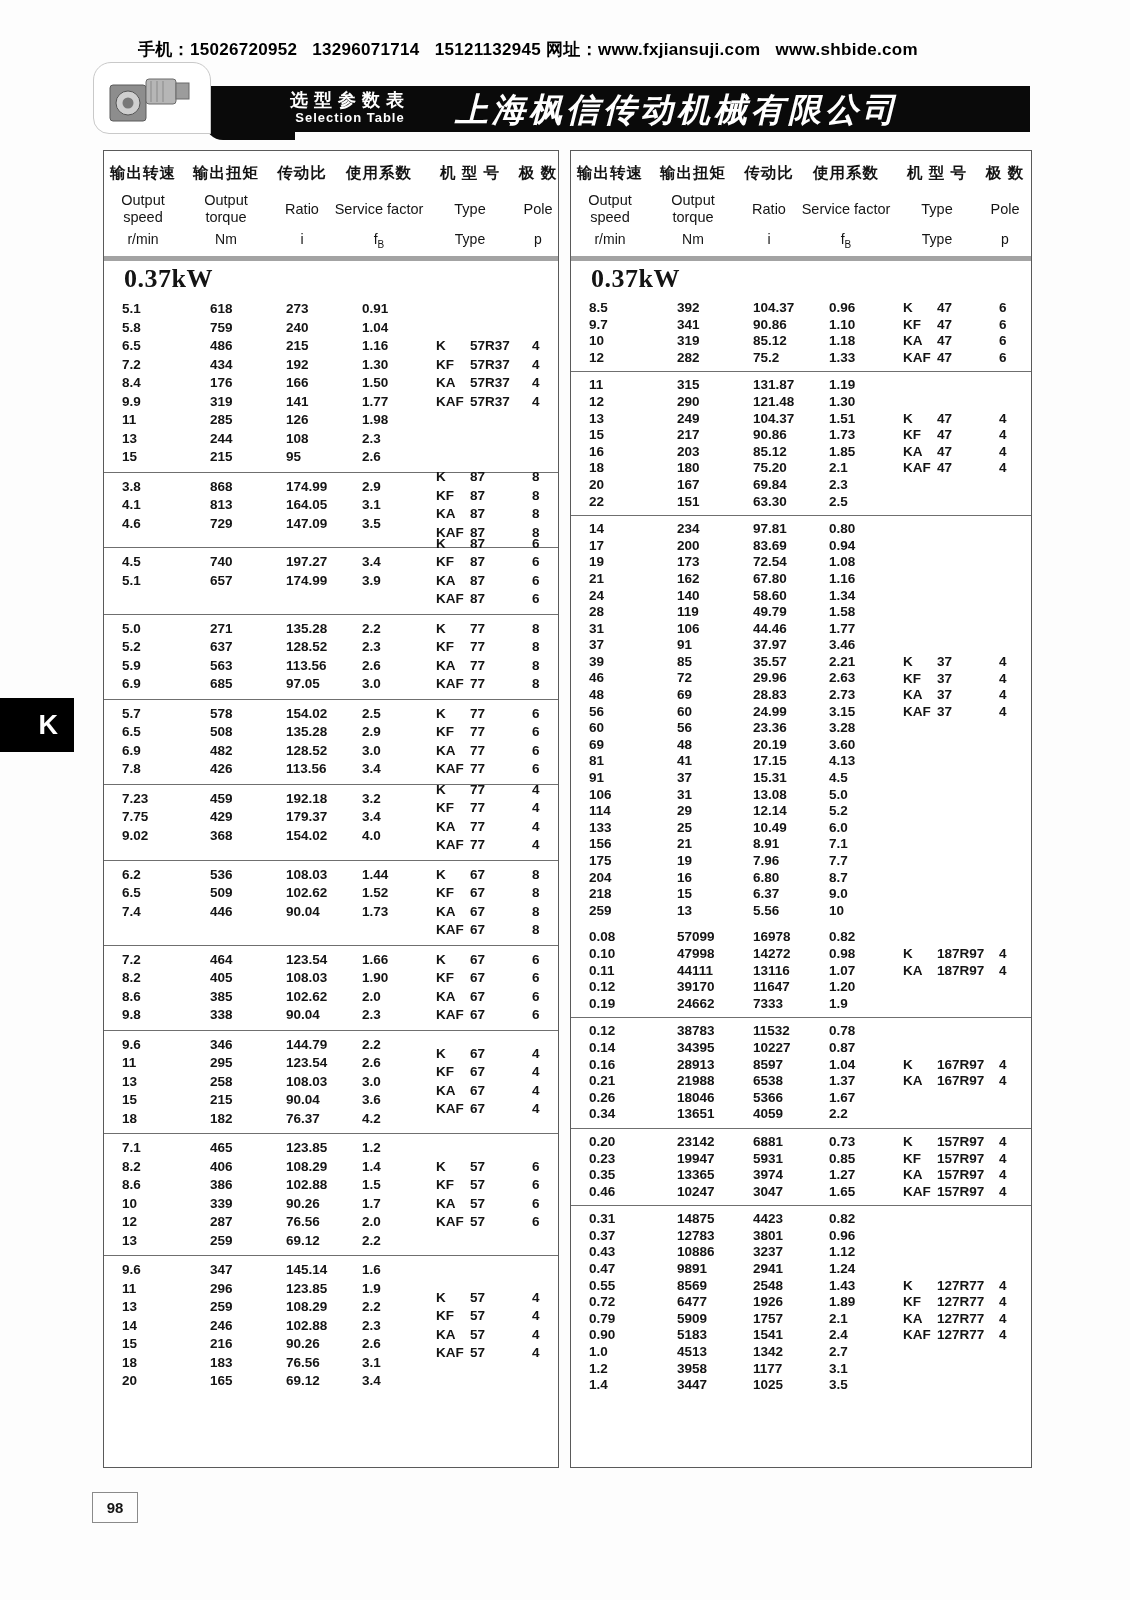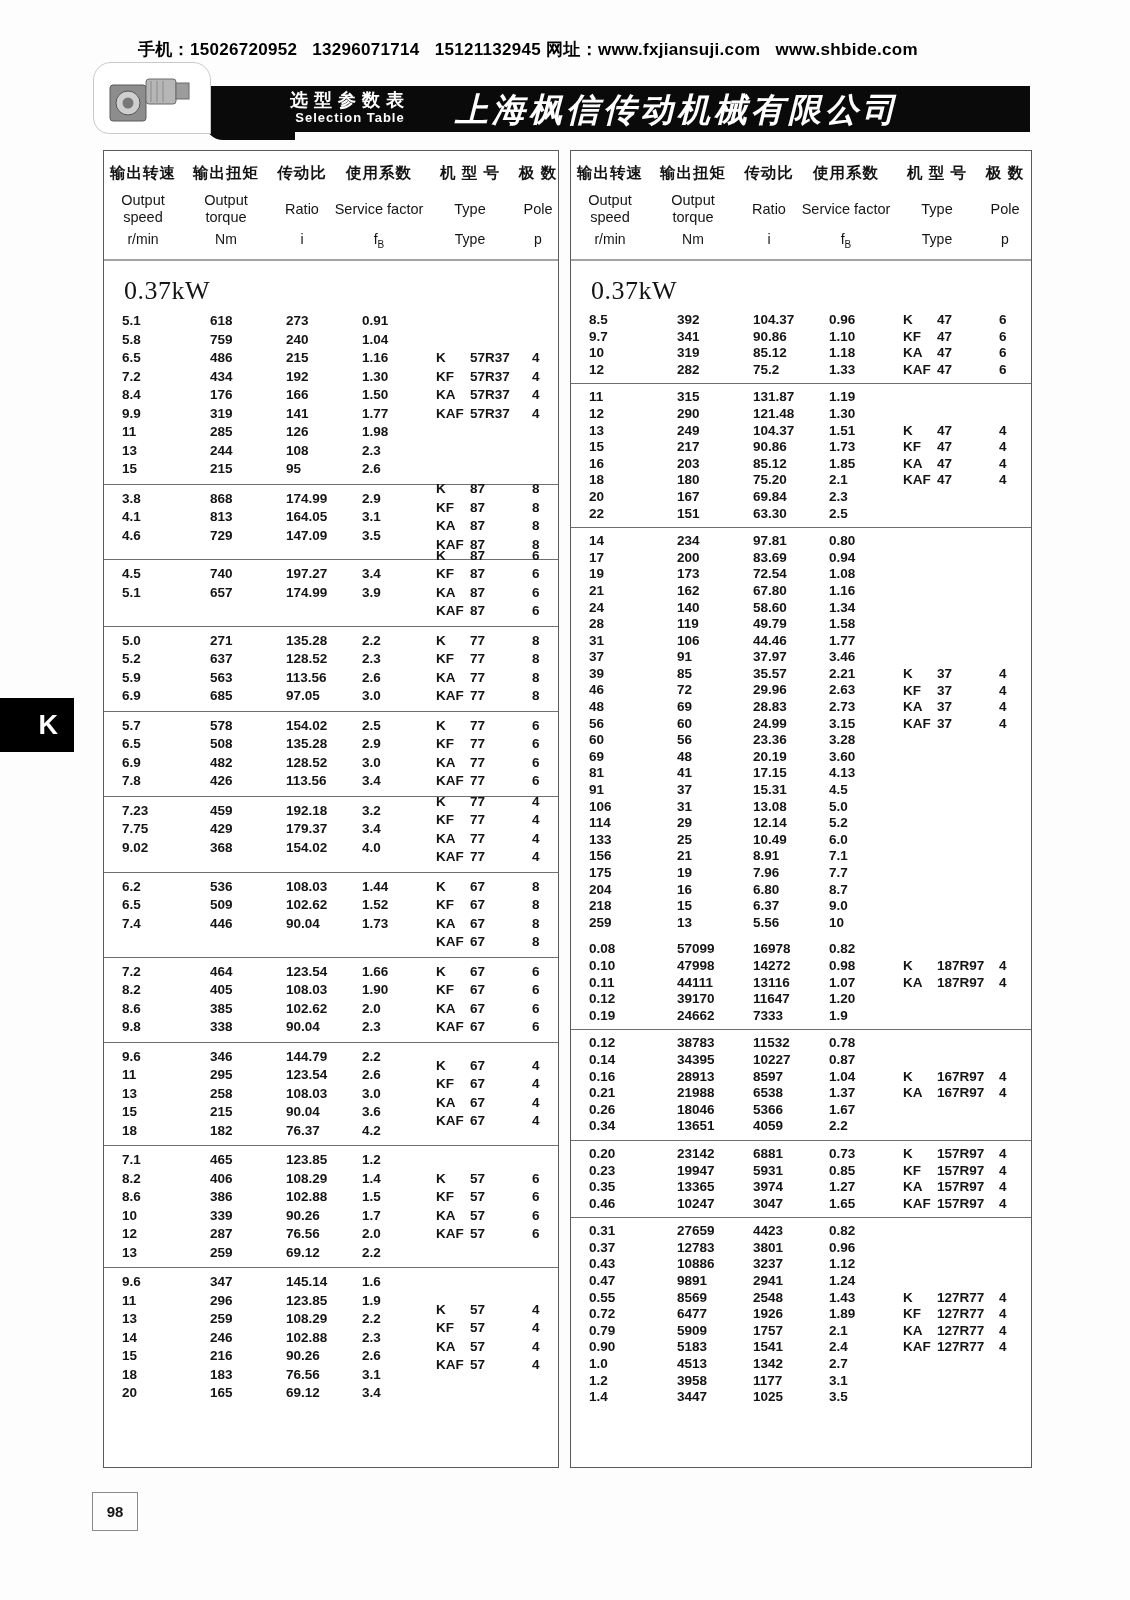--- a/index.html
+++ b/index.html
@@ -27,49 +27,49 @@
   .side-tab { position:absolute; left:0; top:698px; width:74px; height:54px; background:#000;
               color:#fff; font-size:27px; font-weight:600; display:flex; align-items:center;
               justify-content:flex-end; padding-right:16px; z-index:4; }
 
   
   .tables { position:absolute; left:103px; top:150px; display:flex; gap:11px; }
   .table-box { border:1px solid #5a5a5a; background:#fff; height:1318px; overflow:hidden; }
   .table-box.left  { width:456px; }
   .table-box.right { width:462px; }
 
-  .thead { border-bottom:2px solid #a3a3a3; height:110px; padding-top:8px; }
+  .thead { border-bottom:5px solid #a3a3a3; height:110px; padding-top:8px; }
   .th-row { display:grid; grid-template-columns:78px 88px 64px 90px 92px 44px; }
   .th-cell { text-align:center; }
   .th-cn .th-cell { font-size:15.5px; font-weight:700; letter-spacing:1px; }
   .th-cn { height:28px; align-items:center; }
   .th-en { height:44px; align-items:center; }
   .th-en .th-cell { font-size:14.5px; line-height:17px; display:flex; align-items:center; justify-content:center; }
   .th-units { height:28px; }
   .th-units .th-cell { font-size:14px; }
   .th-units sub { font-size:10px; }
 
-  .section-title { font-family:"Liberation Serif", serif; font-size:26px; font-weight:400;
-                   padding:3px 0 1px 20px; height:34px; letter-spacing:.5px;margin-top:12px; }
+  .section-title { font-family:"Liberation Serif", serif; font-size:26px; font-weight:700;
+                   padding:3px 0 1px 20px; height:34px; letter-spacing:.5px; }
   .bt { border-top:1px solid #6f6f6f; }
 
   .block { display:flex; padding:5px 0 5px 18px; }
   .rows  { width:314px; flex:none; }
   .drow  { display:grid; grid-template-columns:88px 76px 76px 74px; }
   .drow .dcell { font-size:13.5px; font-weight:700; }
   .types { width:120px; flex:none; }
   .trow  { display:flex; }
   .trow .model { width:34px; font-size:13.5px; font-weight:700; }
   .trow .code  { flex:1;    font-size:13.5px; font-weight:700; }
   .trow .pole  { width:24px; font-size:13.5px; font-weight:700; }
 
   .table-box.left  .drow, .table-box.left  .trow { height:18.5px; line-height:18.5px; }
   .table-box.right .drow, .table-box.right .trow { height:16.6px; line-height:16.6px; }
 
-  .page-num { position:absolute; left:92px; top:1492px; width:46px; height:39px;
+  .page-num { position:absolute; left:92px; top:1492px; width:46px; height:31px;
               border:1px solid #8a8a8a; display:flex; align-items:center; justify-content:center;
               font-size:15px; font-weight:600; }
 </style>
 </head>
 <body>
 
 <div class="phone-line"><span>手机：</span><span>15026720952   13296071714   15121132945</span><span> 网址：</span><span>www.fxjiansuji.com   www.shbide.com</span></div>
 
 <div class="banner-bar"></div>
 <div class="banner-step"></div>
@@ -1176,21 +1176,21 @@
             <div class="model" style="display: inline-block;">KAF</div>
             <div class="code" style="display: inline-block;">157R97</div>
             <div class="pole" style="display: inline-block;">4</div>
           </div>
         </div>
       </div>
       <div class="block bt">
         <div class="rows">
           <div class="drow">
             <div class="dcell">0.31</div>
-            <div class="dcell">27659</div>
+            <div class="dcell">14875</div>
             <div class="dcell">4423</div>
             <div class="dcell">0.82</div>
           </div>
           <div class="drow">
             <div class="dcell">0.37</div>
             <div class="dcell">12783</div>
             <div class="dcell">3801</div>
             <div class="dcell">0.96</div>
           </div>
           <div class="drow">

